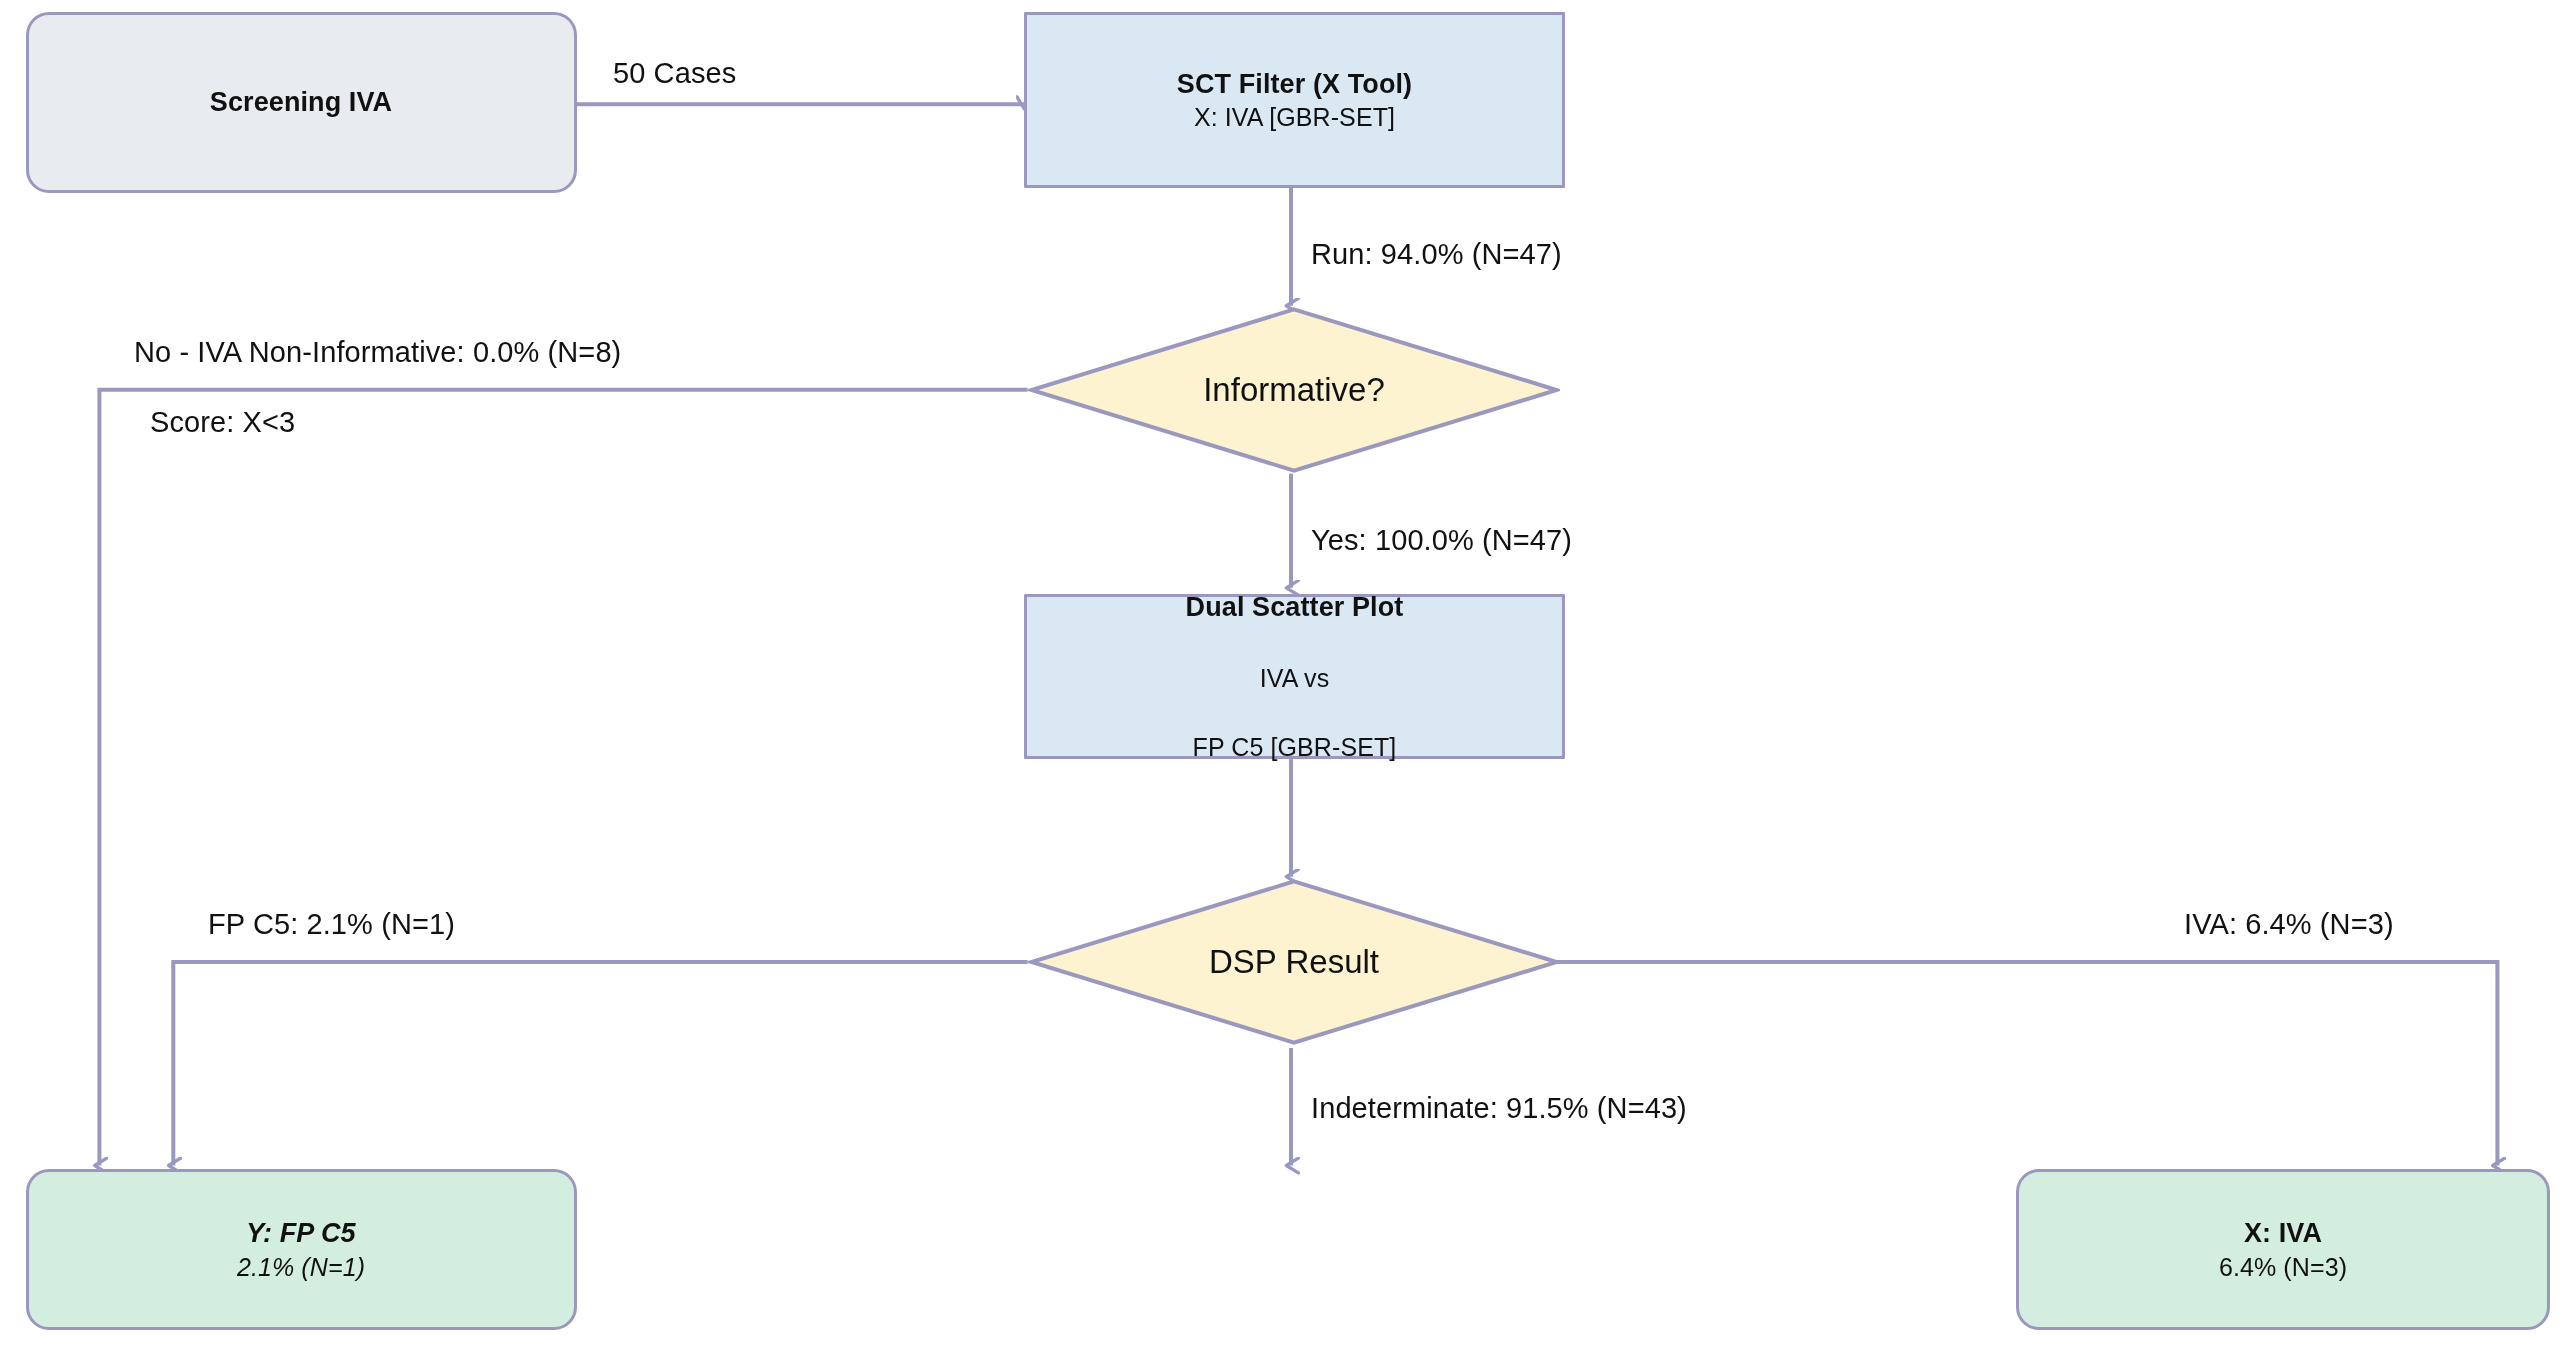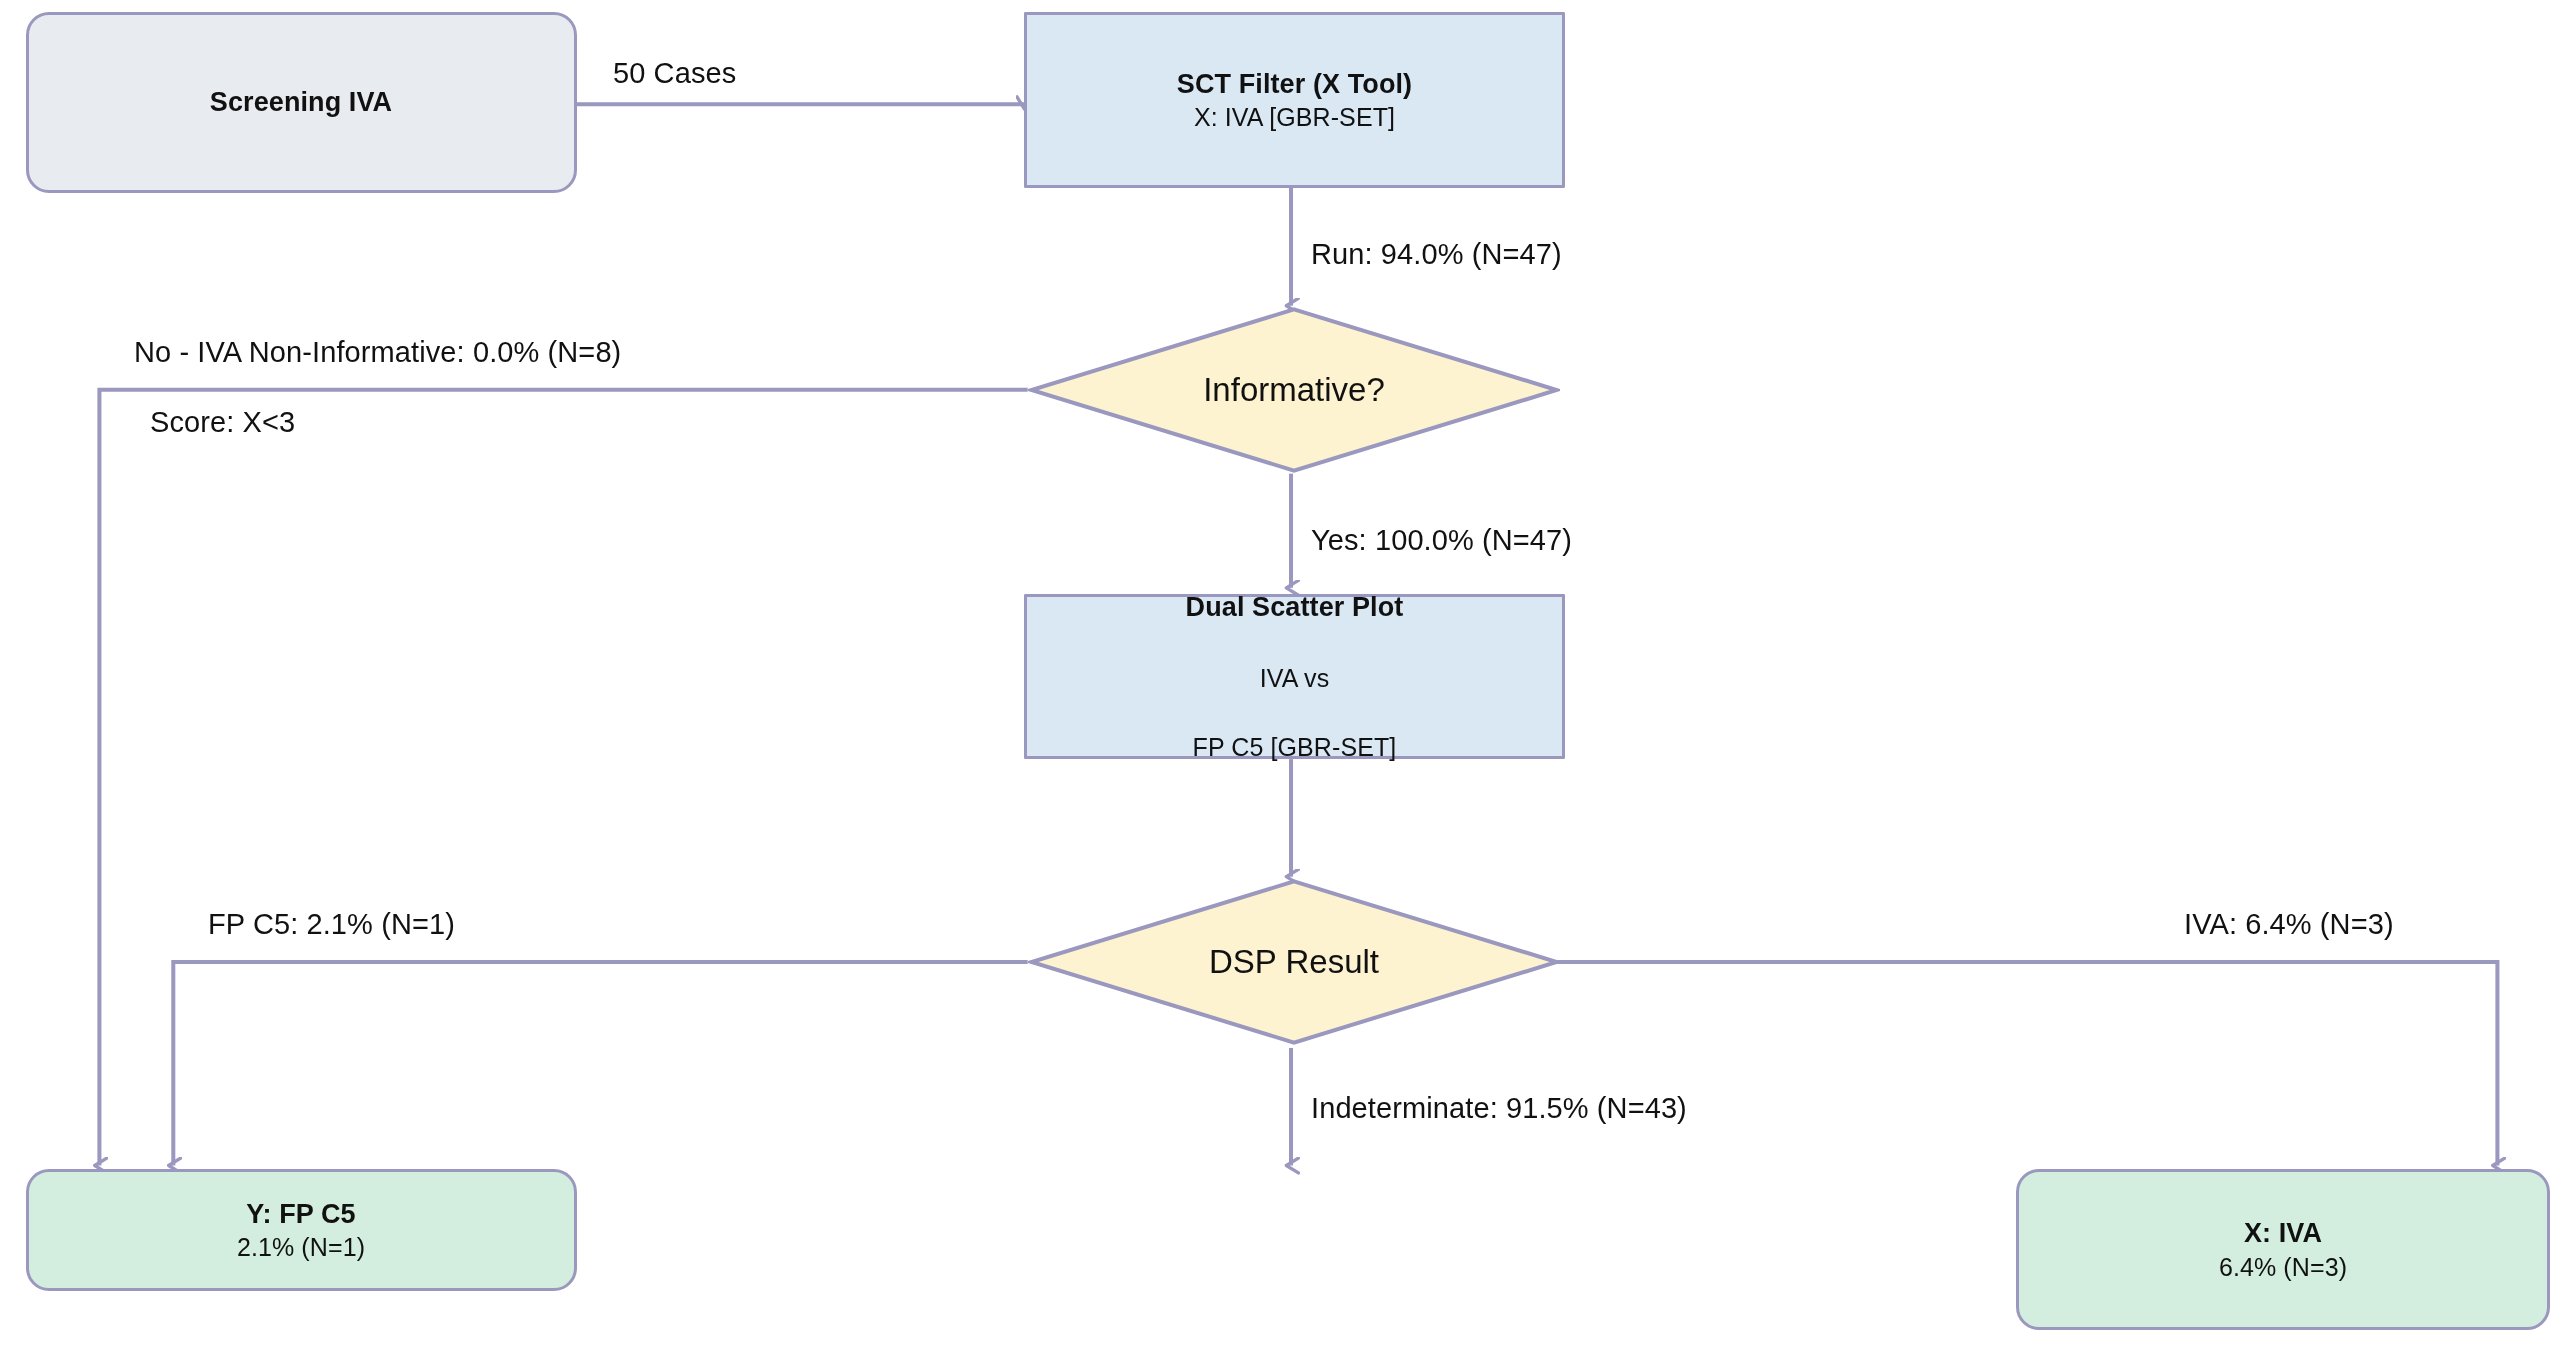--- a/index.html
+++ b/index.html
@@ -135,21 +135,21 @@
     <div class="sub">FP C5 [GBR-SET]</div>
   </div>
 
   <div class="decision" style="left:1028px; top:878px; width:532px; height:168px;">
     <svg width="532" height="168" viewBox="0 0 792 250" style="position:absolute;left:0;top:0;">
       <polygon points="396,5 787,125 396,245 5,125" fill="#fdf3d0" stroke="#9a98be" stroke-width="6"></polygon>
     </svg>
     <div class="dtext">DSP Result</div>
   </div>
 
-  <div class="node terminal" style="left:25.5px; top:1169px; width:551px; height:122px;">
+  <div class="node terminal" style="left:25.5px; top:1169px; width:551px; height:161px;font-style:italic;">
     <div class="title">Y: FP C5</div>
     <div class="sub">2.1%  (N=1)</div>
   </div>
 
 
   <div class="node terminal" style="left:2016px; top:1169px; width:534px; height:161px;">
     <div class="title">X: IVA</div>
     <div class="sub">6.4%  (N=3)</div>
   </div>
 

